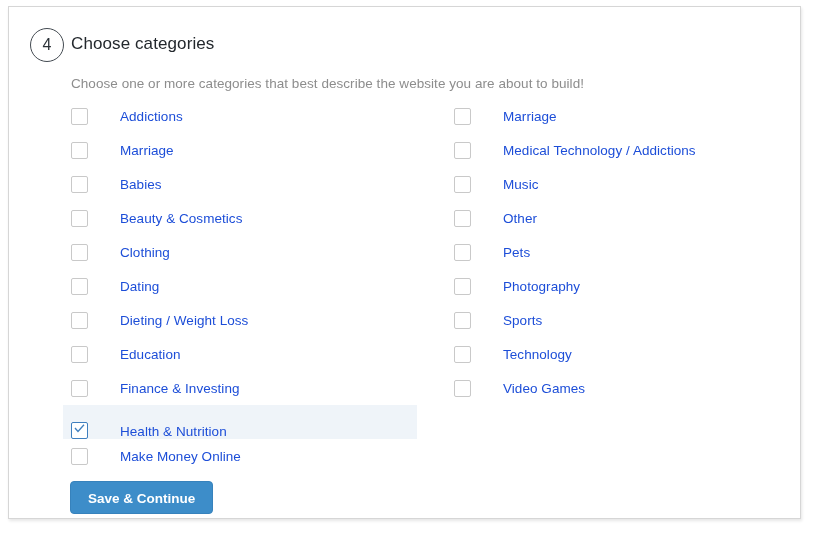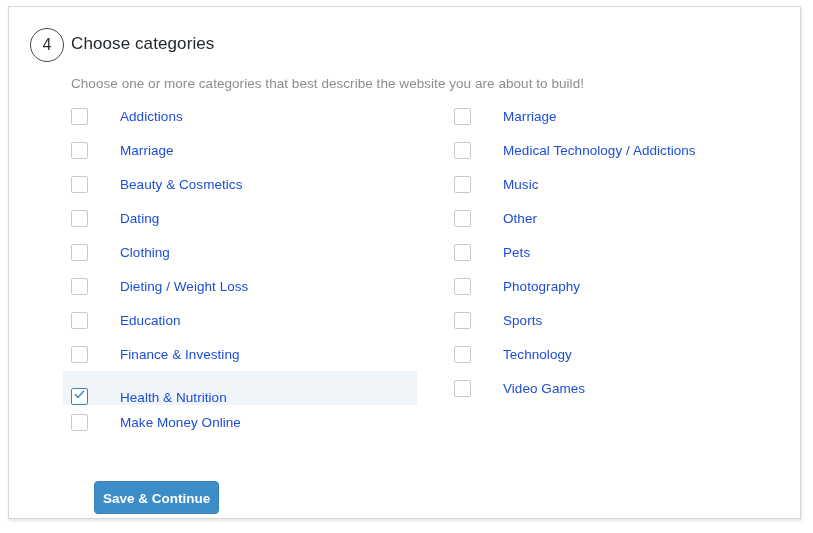--- a/index.html
+++ b/index.html
@@ -111,33 +111,32 @@
     color: #1d4ed8;
     white-space: nowrap;
     letter-spacing: .05px;
   }
 
   
   .save-btn {
     position: absolute;
     left: 61px;
     top: 474px;
-    padding: 0 8px;
+    padding: 0 17px;
     height: 33px;
     line-height: 33px;
     background: #3d8dc9;
     border: 1px solid #3782bc;
     border-radius: 4px;
     color: #ffffff;
     font-size: 13.5px;
     font-weight: bold;
     font-family: "Liberation Sans", sans-serif;
     cursor: pointer;
     box-sizing: border-box;
-    margin-left: 24px;
   }
 </style>
 </head>
 <body>
 
 <div class="card">
 
   <div class="step-circle">4</div>
   <div class="title">Choose categories</div>
   <div class="subtitle">Choose one or more categories that best describe the website you are about to build!</div>
@@ -146,29 +145,33 @@
       <div class="cb-row">
         <span class="cb-box"></span>
         <span class="cb-label">Addictions</span>
       </div>
       <div class="cb-row">
         <span class="cb-box"></span>
         <span class="cb-label">Marriage</span>
       </div>
       <div class="cb-row">
         <span class="cb-box"></span>
+        <span class="cb-label">Babies</span>
+      </div>
+      <div class="cb-row">
+        <span class="cb-box"></span>
         <span class="cb-label">Beauty &amp; Cosmetics</span>
       </div>
       <div class="cb-row">
         <span class="cb-box"></span>
+        <span class="cb-label">Clothing</span>
+      </div>
+      <div class="cb-row">
+        <span class="cb-box"></span>
         <span class="cb-label">Dating</span>
-      </div>
-      <div class="cb-row">
-        <span class="cb-box"></span>
-        <span class="cb-label">Clothing</span>
       </div>
       <div class="cb-row">
         <span class="cb-box"></span>
         <span class="cb-label">Dieting / Weight Loss</span>
       </div>
       <div class="cb-row">
         <span class="cb-box"></span>
         <span class="cb-label">Education</span>
       </div>
       <div class="cb-row">

